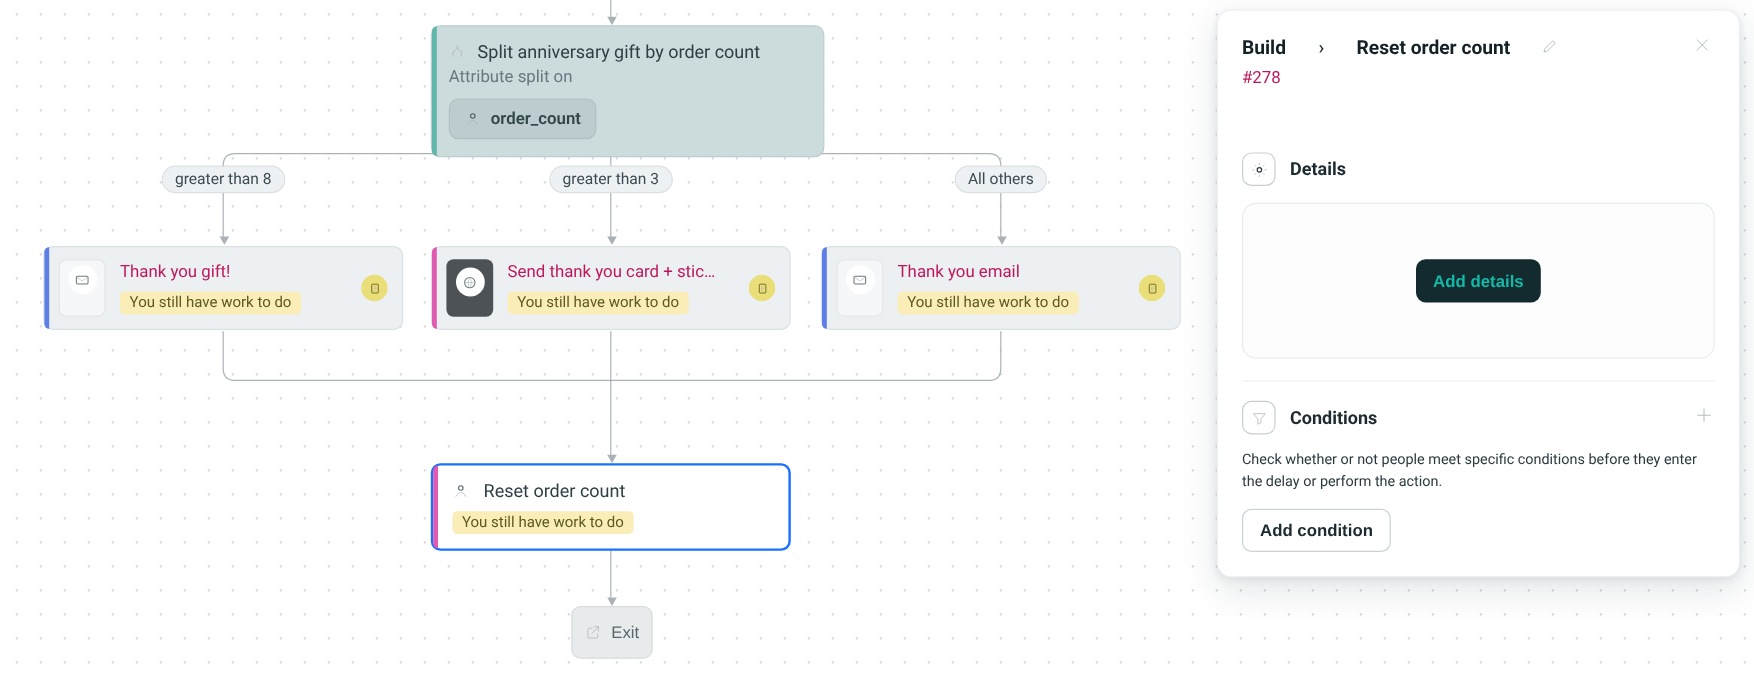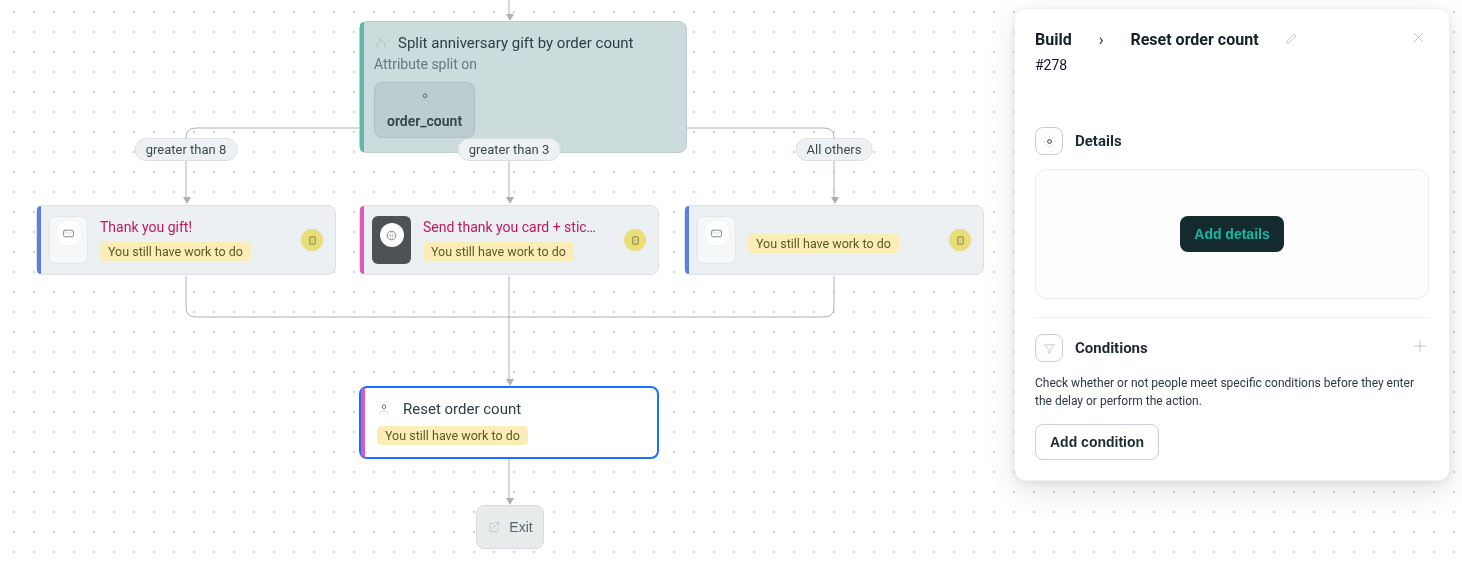--- a/index.html
+++ b/index.html
@@ -75,21 +75,21 @@
   .split-node::before{
     content:"";position:absolute;left:0;top:0;bottom:0;width:4px;
     background:var(--teal);border-radius:8px 0 0 8px;
   }
   .split-title{display:flex;align-items:center;gap:10px;color:#2d3e44;font-size:15px;}
   .split-sub{margin-top:4px;color:#677880;font-size:14px;}
   .attr-chip{
     display:inline-flex;align-items:center;gap:8px;
     margin-top:10px;
     background:#bccccf;border:1px solid #afc0c3;border-radius:8px;
-    padding:8px 12px;font-weight:600;color:#31454b;font-size:14px;flex-direction:column;
+    padding:8px 12px;font-weight:600;color:#31454b;font-size:14px;
   }
 
   
   .card{
     position:absolute;
     width:300px;height:70px;
     background:var(--card-bg);
     border:1px solid var(--card-brd);
     border-radius:8px;
     display:flex;align-items:center;
@@ -151,21 +151,21 @@
     position:absolute;right:12px;top:8px;width:436px;
     background:#fff;border-radius:12px;box-shadow:var(--panel-shadow);
     padding:0;overflow:hidden;border:1px solid #eef1f2;
   }
   .panel-head{display:flex;align-items:center;gap:23px;padding:18px 20px 0;}
   .crumb{font-weight:700;color:#142228;font-size:16px;}
   .crumb-sep{margin:0 4px;color:#142228;}
   .crumb-title{font-weight:700;color:#142228;font-size:16px;}
   .edit-btn{background:none;border:0;padding:2px;cursor:pointer;}
   .close-btn{margin-left:auto;background:none;border:0;cursor:pointer;padding:2px;}
-  .hash{padding:6px 20px 14px;color:#0f172a;font-size:14px;}
+  .hash{padding:6px 20px 14px;color:#be185d;font-size:14px;}
 
   .section{padding:0 20px;margin-top:40px;}
   .sec-title{display:flex;align-items:center;gap:12px;font-weight:700;color:#1b2b31;font-size:15px;}
   .sq{
     width:28px;height:28px;border:1px solid var(--gray-300);border-radius:8px;display:flex;align-items:center;justify-content:center;
     background:#fff;
   }
   .detail-box{
     margin-top:14px;border:1px solid #e8ecee;border-radius:12px;height:130px;
     display:flex;align-items:center;justify-content:center;background:#fdfdfd;
@@ -291,20 +291,21 @@
     <div class="circle">
       <span class="ico">
         <svg width="13" height="13" viewBox="0 0 24 24">
             <rect x="3" y="6" width="18" height="12" rx="2" stroke="#6c7a80" stroke-width="1.6" fill="none"></rect>
             <path d="M4 8l8 5 8-5" stroke="#6c7a80" stroke-width="1.6" fill="none"></path>
           </svg>
       </span>
     </div>
   </div>
   <div class="body">
+    <div class="title">Thank you email</div>
     <div class="sub"><span class="work-badge">You still have work to do</span></div>
   </div>
   <div class="doc">
     <svg width="11" height="11" viewBox="0 0 24 24">
         <rect x="6" y="4" width="12" height="16" rx="1.5" stroke="#6b6020" stroke-width="1.6" fill="none"></rect>
         <path d="M9 9h6M9 12h6M9 15h4" stroke="#6b6020" stroke-width="1.6"></path>
       </svg>
   </div>
 </div>
 

